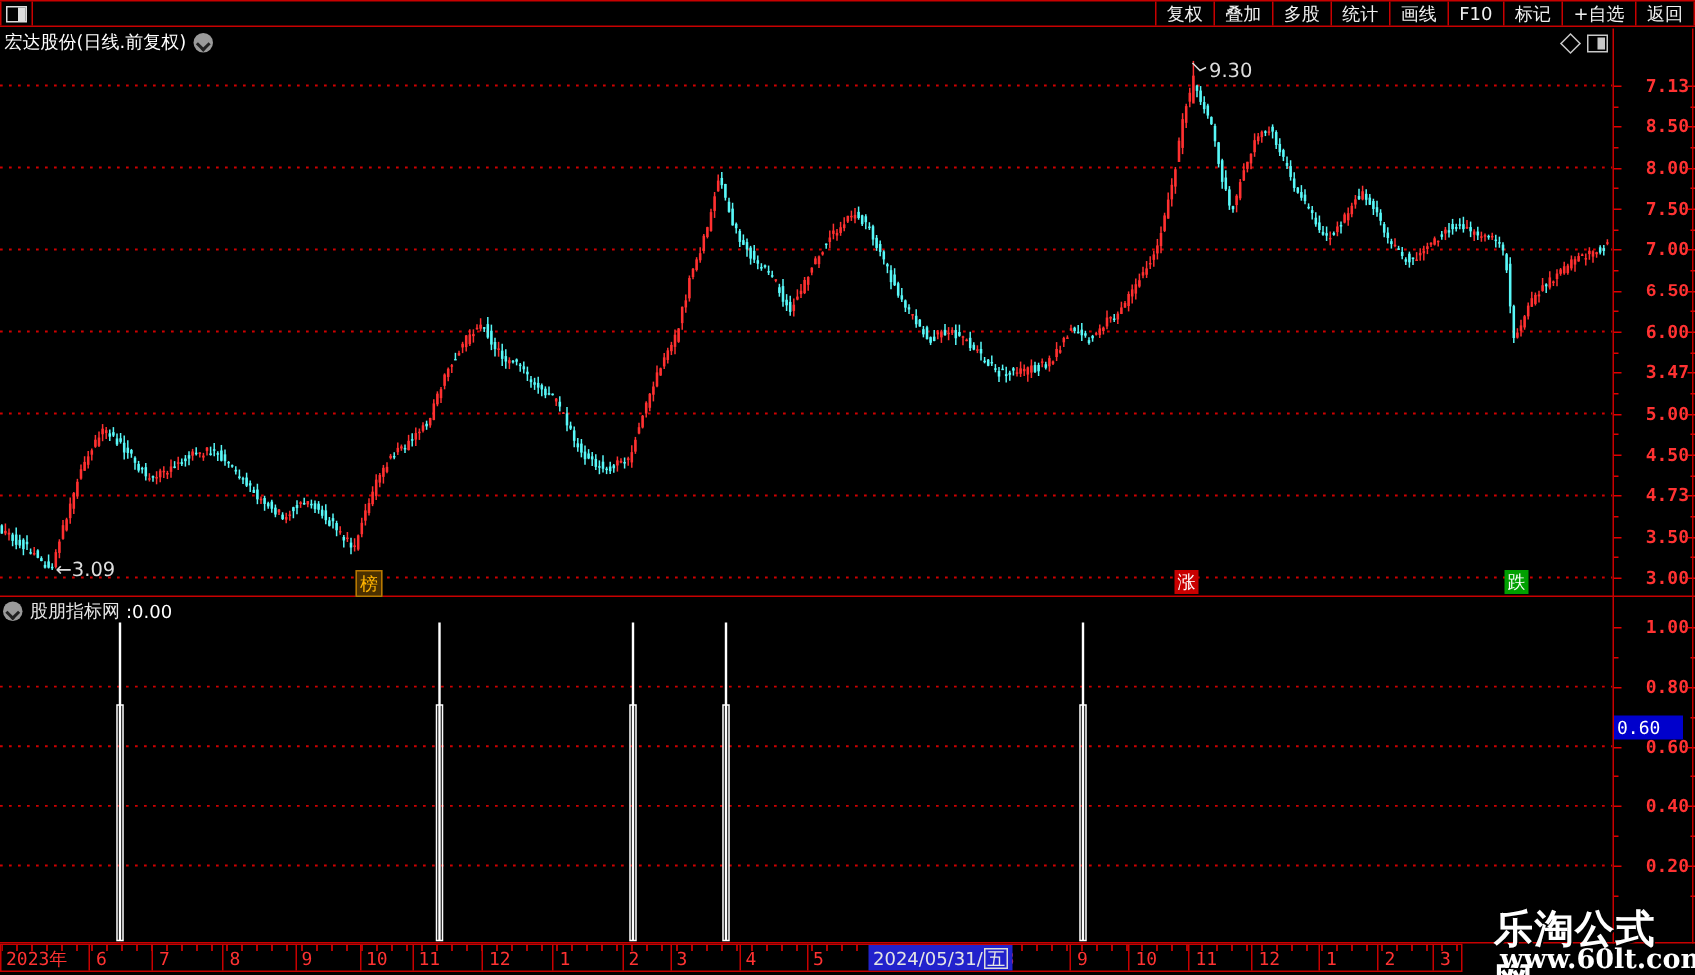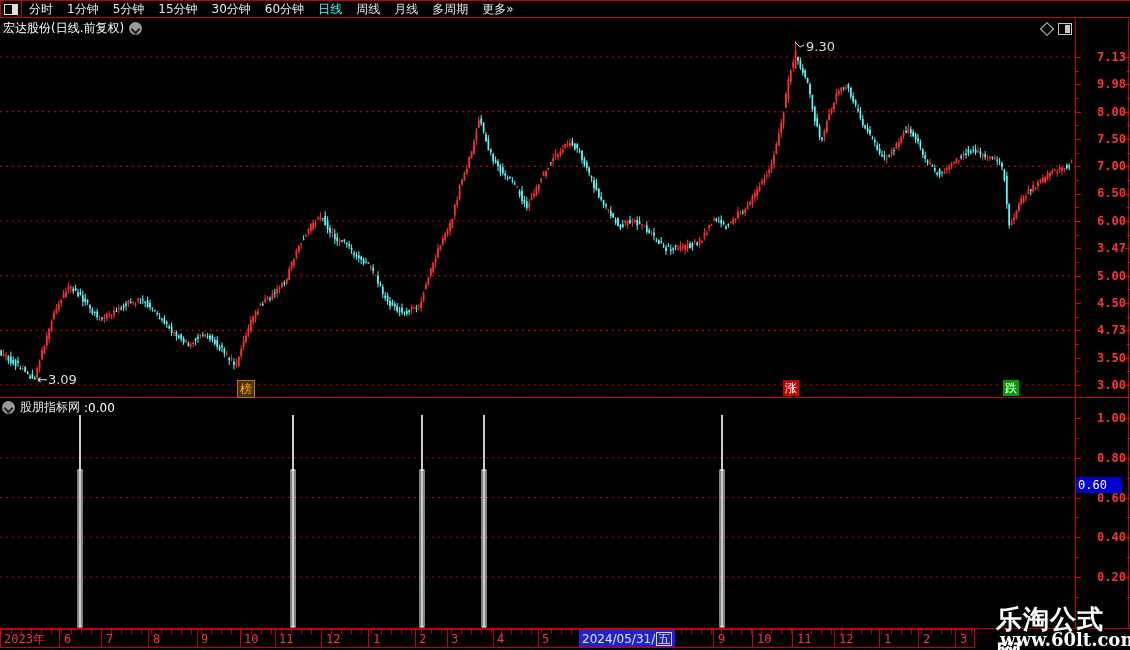--- a/index.html
+++ b/index.html
@@ -65,32 +65,30 @@
 </style>
 </head>
 <body>
 
 <div class="screen">
 
   <div class="menubar">
     <div class="menu-iconbox">
       <span class="split-icon"></span>
     </div>
-    <div class="menu-left" id="menu-left">
-        <div class="mi">分时</div>
-        <div class="mi">1分钟</div>
-        <div class="mi">5分钟</div>
-        <div class="mi">15分钟</div>
-        <div class="mi">30分钟</div>
-        <div class="mi">60分钟</div>
-        <div class="mi active">日线</div>
-        <div class="mi">周线</div>
-        <div class="mi">月线</div>
-        <div class="mi">多周期</div>
-        <div class="mi">更多»</div>
+    <div class="menu-right" id="menu-right">
+        <div class="mr">复权</div>
+        <div class="mr">叠加</div>
+        <div class="mr">多股</div>
+        <div class="mr">统计</div>
+        <div class="mr">画线</div>
+        <div class="mr">F10</div>
+        <div class="mr">标记</div>
+        <div class="mr">+自选</div>
+        <div class="mr">返回</div>
       </div>
   </div>
 
   <div class="title-row">
     <span>宏达股份(日线.前复权)</span>
     <span class="chev-circle"></span>
   </div>
   <div class="corner-icons">
     <span class="diamond"></span>
     <span class="panel-icon"></span>
@@ -1006,21 +1004,21 @@
   <div class="badge badge-rank" style="left:237px;top:380px;">榜</div>
   <div class="badge badge-up" style="left:783px;top:380px;">涨</div>
   <div class="badge badge-down" style="left:1003px;top:380px;">跌</div>
 
   <div id="price-axis">
       <div class="axis-label" style="top: 50px;">7.13</div>
       <div class="tick" style="top: 57px; left: 1076px; width: 5px;"></div>
       <div class="tick" style="top: 70.7px; left: 1076px; width: 3px;"></div>
       <div class="tick" style="top: 57px; left: 1125px; width: 5px;"></div>
       <div class="tick" style="top: 70.7px; left: 1127px; width: 3px;"></div>
-      <div class="axis-label" style="top: 77.333px;">9.98</div>
+      <div class="axis-label" style="top: 77.333px;">8.50</div>
       <div class="tick" style="top: 84.333px; left: 1076px; width: 5px;"></div>
       <div class="tick" style="top: 98.033px; left: 1076px; width: 3px;"></div>
       <div class="tick" style="top: 84.333px; left: 1125px; width: 5px;"></div>
       <div class="tick" style="top: 98.033px; left: 1127px; width: 3px;"></div>
       <div class="axis-label" style="top: 104.666px;">8.00</div>
       <div class="tick" style="top: 111.666px; left: 1076px; width: 5px;"></div>
       <div class="tick" style="top: 125.366px; left: 1076px; width: 3px;"></div>
       <div class="tick" style="top: 111.666px; left: 1125px; width: 5px;"></div>
       <div class="tick" style="top: 125.366px; left: 1127px; width: 3px;"></div>
       <div class="axis-label" style="top: 131.999px;">7.50</div>

